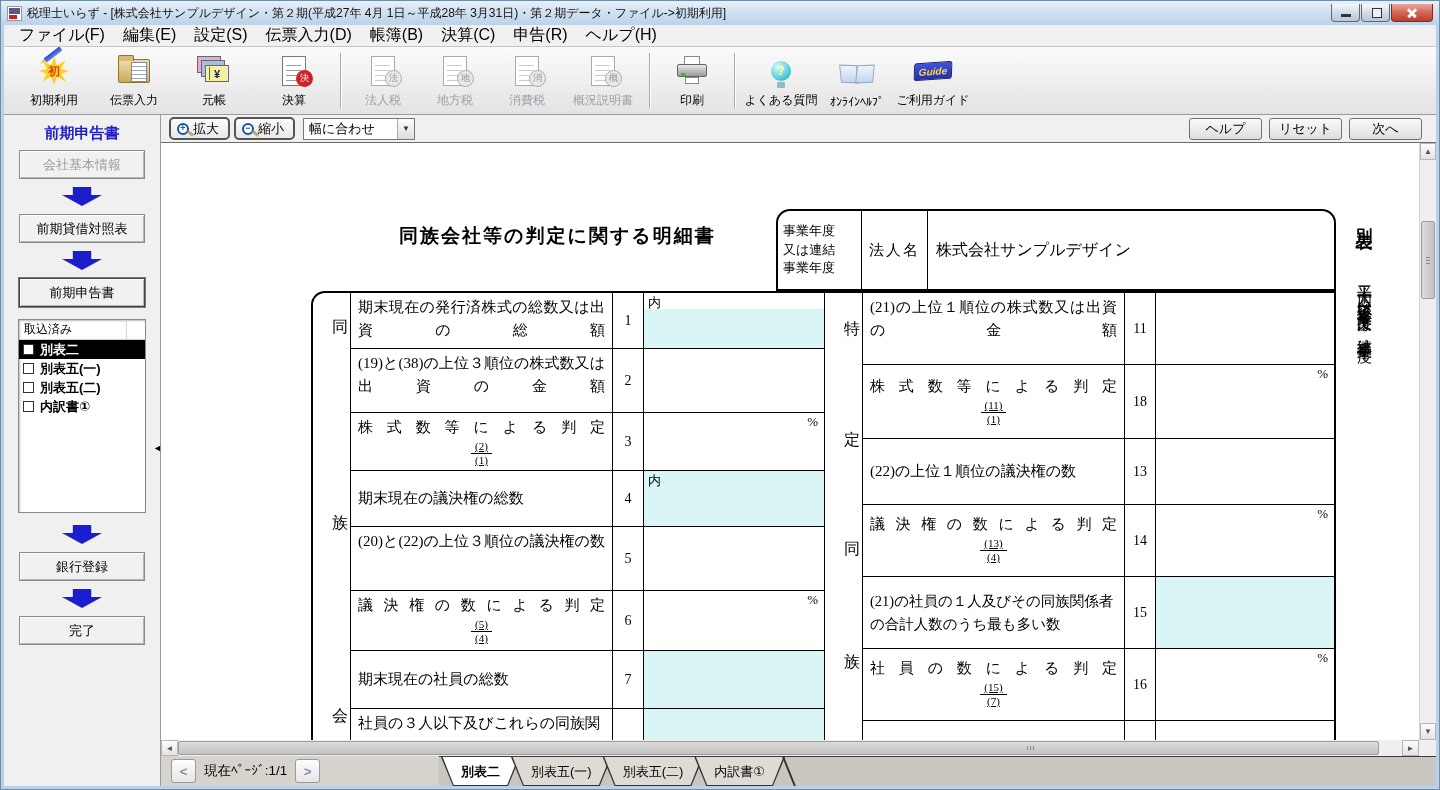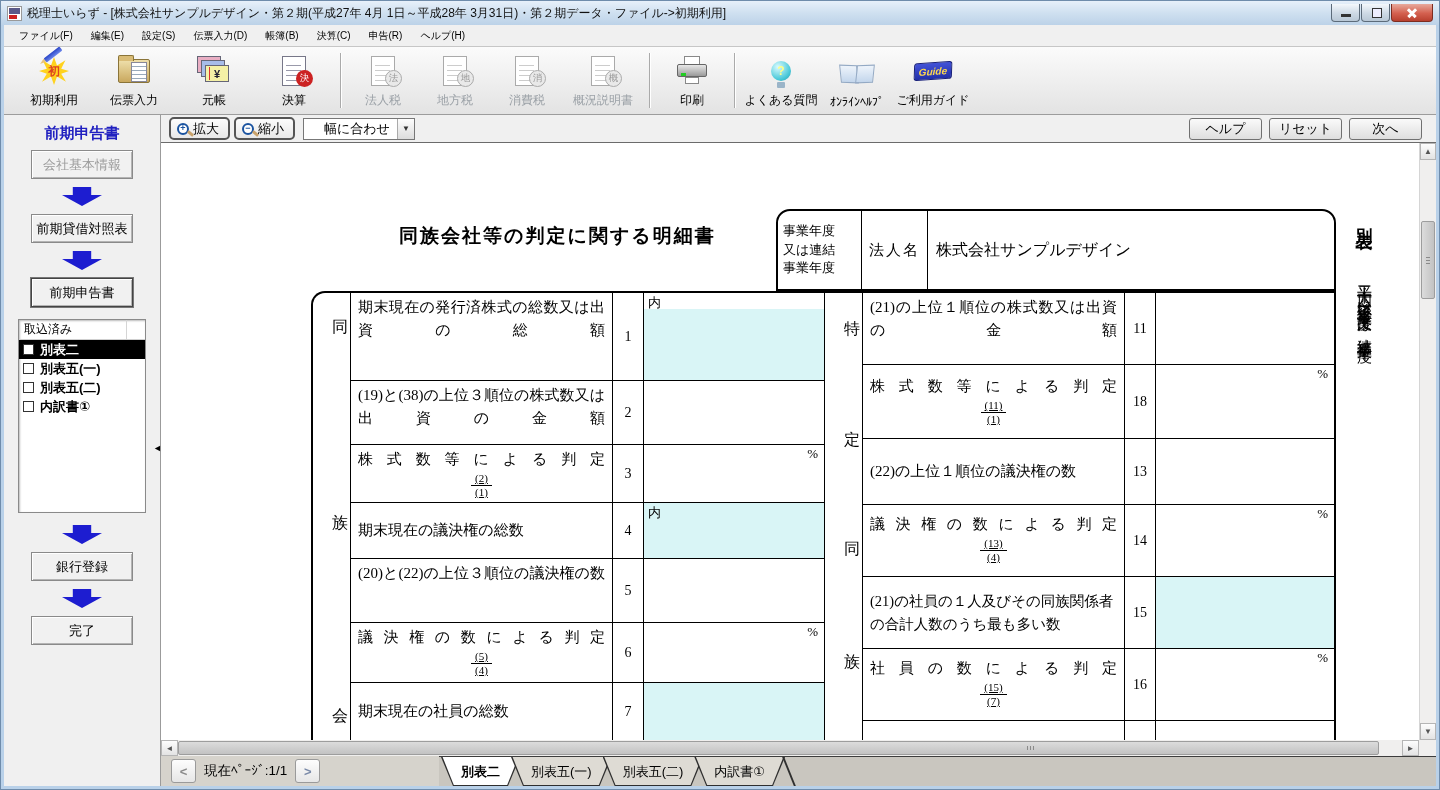--- a/index.html
+++ b/index.html
@@ -19,21 +19,21 @@
 .win-btn.close { width:42px; background:linear-gradient(#e7a99c,#d4604f 55%,#b8402f); border-color:#7d2c20; }
 .win-btn.min::after { content:""; position:absolute; left:9px; bottom:4px; width:10px; height:3px; background:#333; }
 .win-btn.restore::after { content:""; position:absolute; left:10px; top:4px; width:8px; height:8px; border:1px solid #333; background:#eef; }
 .win-btn.close::before, .win-btn.close::after { content:""; position:absolute; left:50%; top:50%; width:11px; height:2.5px; background:#fff; }
 .win-btn.close::before { transform:translate(-50%,-50%) rotate(45deg); }
 .win-btn.close::after { transform:translate(-50%,-50%) rotate(-45deg); }
 
 
 .menubar { position:absolute; left:3px; right:3px; top:24px; height:22px; background:#f0f0f0;
   border-bottom:1px solid #c6c6c6; display:flex; align-items:center; padding-left:6px; }
-.menu-item { font-size:10px; padding:2px 9px; color:#000; }
+.menu-item { font-size:16px; padding:2px 9px; color:#000; }
 
 
 .toolbar { position:absolute; left:3px; right:3px; top:46px; height:68px;
   background:linear-gradient(#fbfbfb,#e3e3e3); border-bottom:1px solid #9c9c9c; display:flex; align-items:stretch; padding-left:10px; }
 .tb-item { width:80px; display:flex; flex-direction:column; align-items:center; justify-content:flex-end; padding-bottom:5px; position:relative; }
 .tb-item.narrow { width:72px; }
 .tb-icon { height:36px; display:flex; align-items:center; justify-content:center; margin-bottom:3px; position:relative; }
 .tb-label { font-size:12px; color:#000; white-space:nowrap; }
 .tb-item.disabled .tb-label { color:#9aa0a6; }
 .tb-sep { width:1px; background:#aaa; margin:6px 6px; box-shadow:1px 0 0 #fff; }
@@ -76,21 +76,21 @@
 .ic-book::before { left:0; transform:skewY(8deg) rotate(-6deg); }
 .ic-book::after { right:0; transform:skewY(-8deg) rotate(6deg); }
 .ic-guide { width:38px; height:18px; background:linear-gradient(#4353d8,#2230a8); border-radius:3px; transform:skewX(-6deg) rotate(-4deg);
   display:flex; align-items:center; justify-content:center; border:1px solid #18207a; }
 .ic-guide i { font-style:italic; color:#ffd94d; font-size:10px; font-weight:bold; }
 
 
 .main { position:absolute; left:3px; right:3px; top:114px; bottom:3px; display:flex; }
 .sidebar { width:157px; background:#f0f0f0; border-right:1px solid #9b9b9b; display:flex; flex-direction:column; align-items:center; position:relative; }
 .sb-header { margin-top:9px; font-size:15px; font-weight:bold; color:#2020c0; }
-.sb-btn { width:102px; height:29px; margin-top:0; background:#f1f1f1; border:1px solid #8a8a8a;
+.sb-btn { width:126px; height:29px; margin-top:0; background:#f1f1f1; border:1px solid #8a8a8a;
   box-shadow:inset 1px 1px 0 #fff, inset -1px -1px 0 #b4b4b4; font-size:13px; display:flex; align-items:center; justify-content:center; color:#000; }
 .sb-btn.disabled { color:#9b9b9b; }
 .sb-btn.active { border:1px solid #444; outline:1px solid #777; }
 .sb-arrow { width:40px; height:19px; margin:8px 0; background:#1d1dd0;
   clip-path:polygon(27% 0,73% 0,73% 42%,100% 42%,50% 100%,0 42%,27% 42%); }
 .sb-list { width:128px; height:194px; margin-top:12px; background:#fff; border:1px solid #8a8a8a;
   box-shadow:inset 1px 1px 2px #bbb; font-size:13px; overflow:hidden; }
 .sb-list-header { height:20px; border-bottom:1px solid #cfcfcf; display:flex; align-items:center; padding-left:5px; font-size:12px; position:relative; }
 .sb-list-header::after { content:""; position:absolute; right:18px; top:0; bottom:0; width:1px; background:#d5d5d5; }
 .sb-row { height:19px; display:flex; align-items:center; padding-left:4px; font-weight:bold; }
@@ -100,21 +100,21 @@
 
 
 .content { flex:1; display:flex; flex-direction:column; background:#fff; min-width:0; }
 .ctoolbar { height:28px; background:#f0f0f0; border-bottom:1px solid #6b6b6b; display:flex; align-items:center; padding:0 8px; gap:4px; }
 .zbtn { height:23px; padding:0 9px 0 6px; border:2px solid #555; border-radius:5px; background:linear-gradient(#fcfcfc,#e8e8e8);
   display:flex; align-items:center; gap:4px; font-size:13px; }
 .mag { width:12px; height:12px; border:2px solid #1a53a0; border-radius:50%; background:#fff; position:relative; display:flex; align-items:center; justify-content:center; }
 .mag i { font-style:normal; font-size:9px; font-weight:bold; color:#1a53a0; line-height:1; }
 .mag::after { content:""; position:absolute; width:7px; height:3px; background:#c9a26b; right:-7px; bottom:-2px; transform:rotate(40deg); border-radius:1px; }
 .dd { width:112px; height:22px; border:1px solid #777; background:#fff; display:flex; align-items:center; margin-left:4px; }
-.dd-label { flex:1; font-size:13px; padding-left:20px; }
+.dd-label { flex:1; font-size:13px; padding-left:5px; }
 .dd-btn { width:17px; height:100%; border-left:1px solid #aaa; background:linear-gradient(#fdfdfd,#dcdcdc); font-size:8px; display:flex; align-items:center; justify-content:center; color:#333; }
 .ct-right { margin-left:auto; display:flex; gap:7px; padding-right:6px; }
 .cbtn { width:73px; height:22px; border:1px solid #707070; border-radius:3px; background:linear-gradient(#fafafa,#dedede);
   font-size:13px; display:flex; align-items:center; justify-content:center; }
 
 .docwrap { flex:1; display:flex; min-height:0; }
 .viewport { flex:1; position:relative; background:#fff; overflow:hidden; }
 
 
 .vscroll { width:17px; background:#f0efee; border-left:1px solid #d5d5d5; display:flex; flex-direction:column; position:relative; }
@@ -385,21 +385,21 @@
               <div class="hdr-fiscal">事業年度
 又は連結
 事業年度</div>
               <div class="hdr-corp-label">法人名</div>
               <div class="hdr-corp-name">株式会社サンプルデザイン</div>
             </div>
 
             <div class="ftable lt">
               <div class="gcol"><span class="vtext">同族会社の</span></div>
               <div class="rows">
-                <div class="frow" style="height:88px">
+                <div class="frow" style="height:56px">
                   <div class="flabel just">期末現在の発行済株式の総数又は出資の総額</div>
                   <div class="fno">1</div>
                   <div class="fval cyan-part">
                       <span class="prefix">内</span>
                     </div>
                 </div>
                 <div class="frow" style="height:64px">
                   <div class="flabel just">(19)と(38)の上位３順位の株式数又は出資の金額</div>
                   <div class="fno">2</div>
                   <div class="fval"></div>

